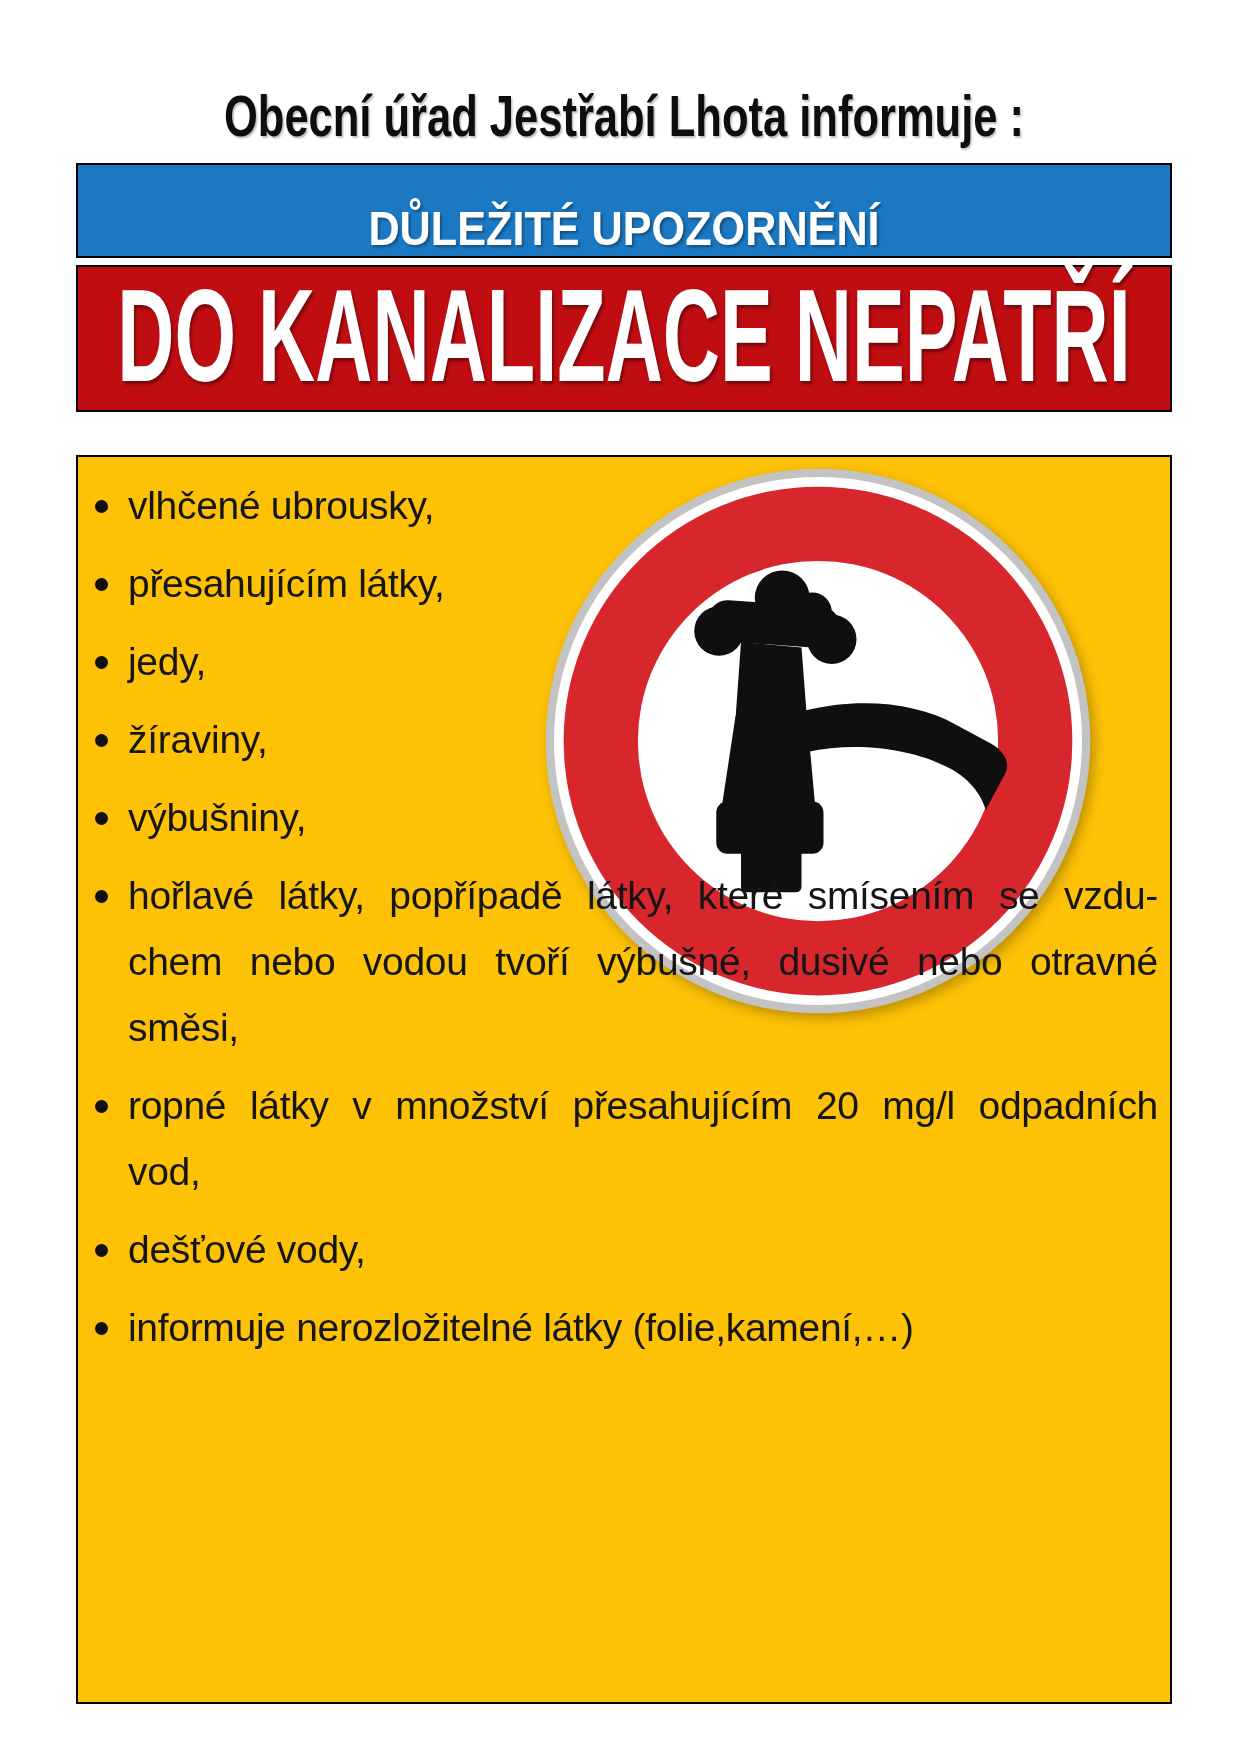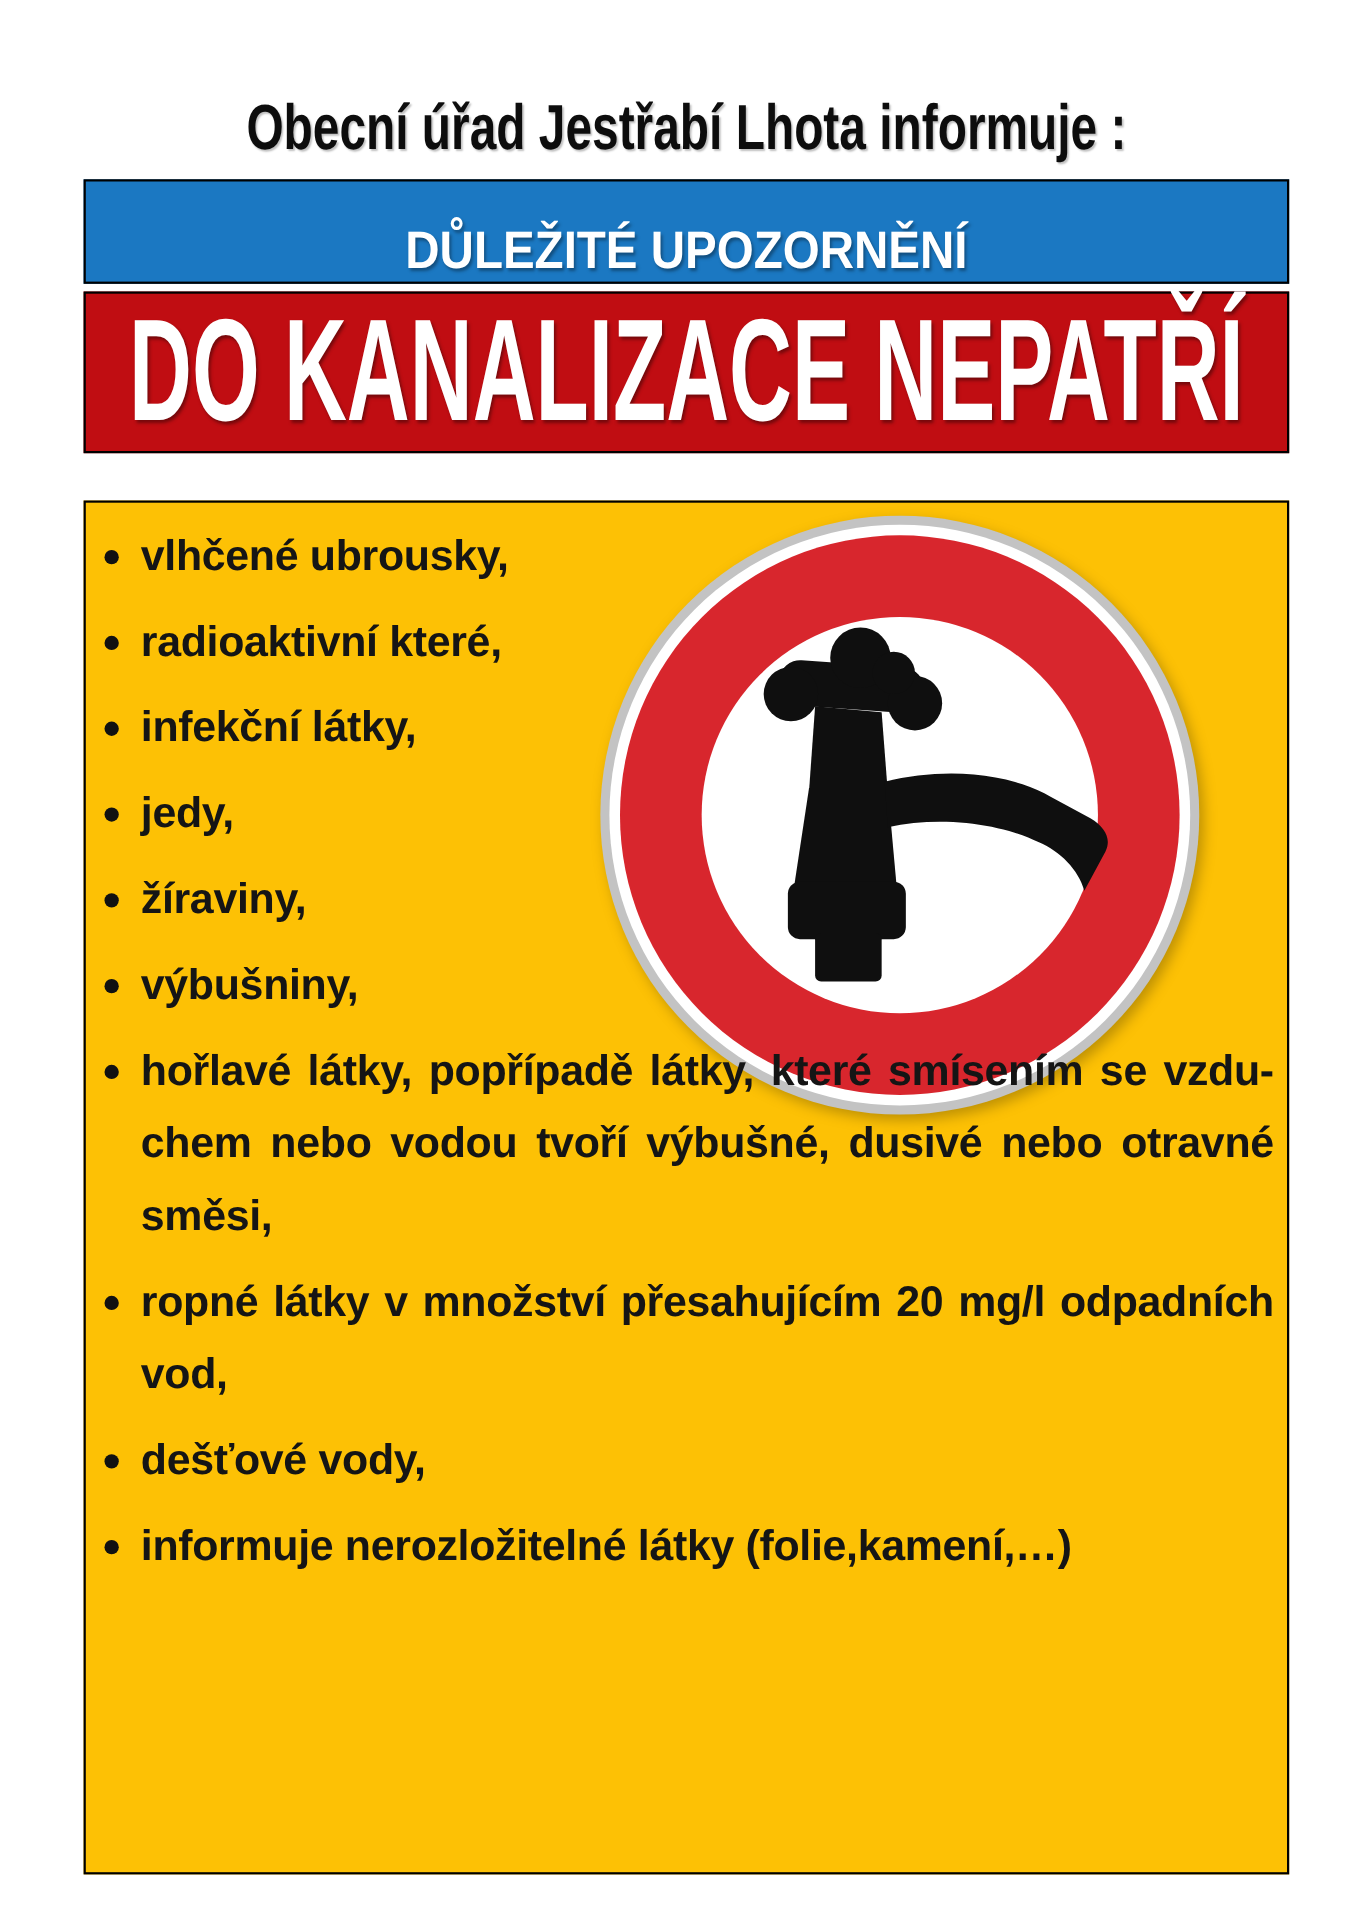--- a/index.html
+++ b/index.html
@@ -99,21 +99,21 @@
     padding: 16px 12px 0 0;
     list-style: none;
   }
   .items li {
     position: relative;
     padding-left: 50px;
     margin-bottom: 12px;
     font-size: 39px;
     line-height: 66px;
     letter-spacing: -0.3px;
-    font-weight: bold;
+    font-weight: normal;
     color: var(--text_dark);
   }
   .items li::before {
     content: "";
     position: absolute;
     left: 17px; top: 27px;
     width: 13px; height: 13px;
     border-radius: 50%;
     background: #111;
   }
@@ -159,24 +159,21 @@
         <rect x="72" y="139" width="22" height="16" rx="2"></rect>
         <path d="M95,89 C 115,84 136,86 150,94 L 163,101 C 168,104 170,108 168,112 L 161,125 C 159,118 153,112 146,109 C 134,103 114,100 96,104 Z"></path>
       </g>
     </svg>
 
     <ul class="items">
         <li>
           <div class="line">vlhčené ubrousky,</div>
         </li>
         <li>
-          <div class="line">radioaktivní které,</div>
-        </li>
-        <li>
-          <div class="line">infekční látky,</div>
+          <div class="line">přesahujícím látky,</div>
         </li>
         <li>
           <div class="line">jedy,</div>
         </li>
         <li>
           <div class="line">žíraviny,</div>
         </li>
         <li>
           <div class="line">výbušniny,</div>
         </li>

